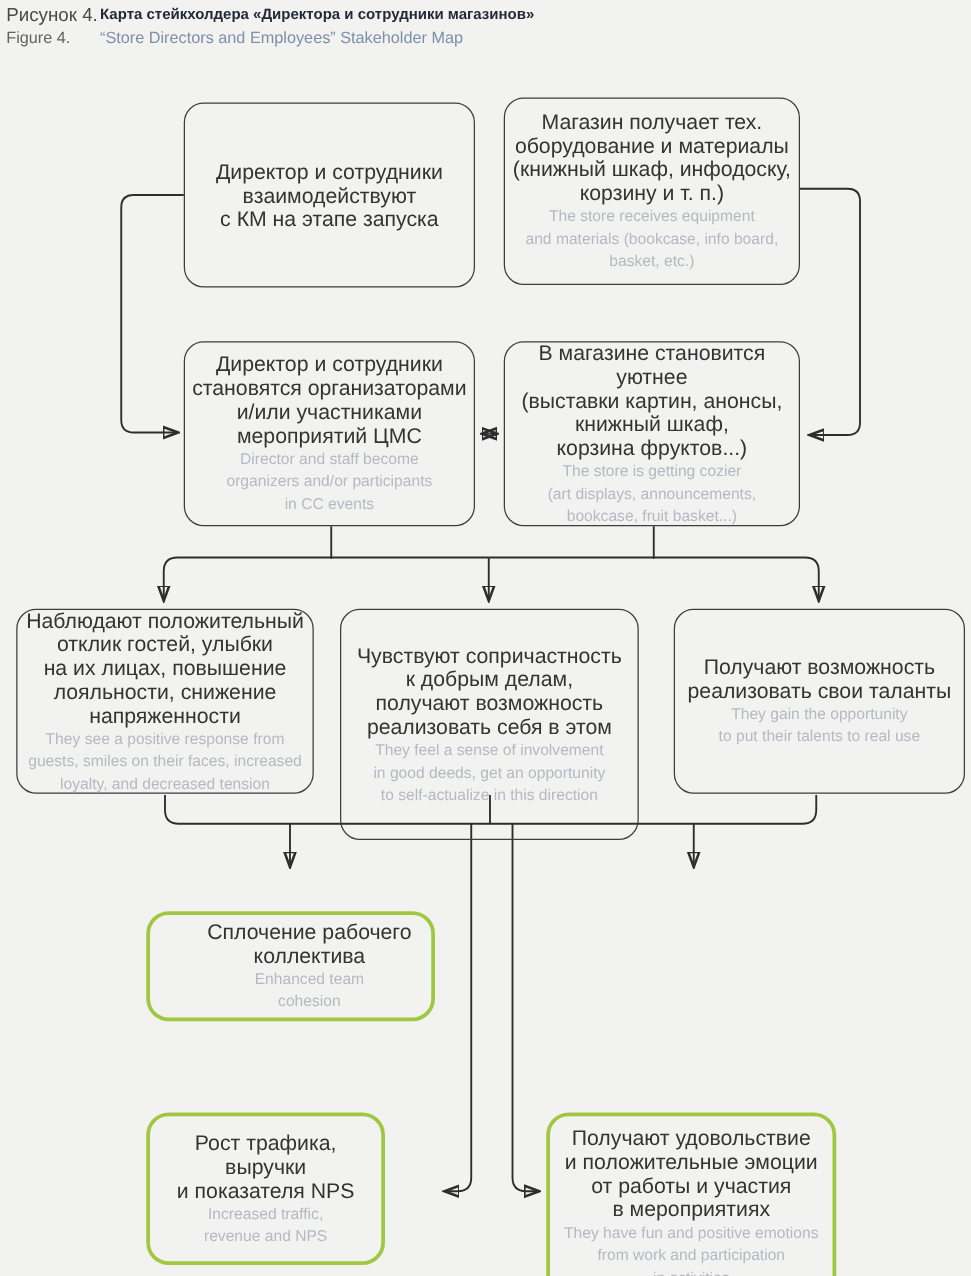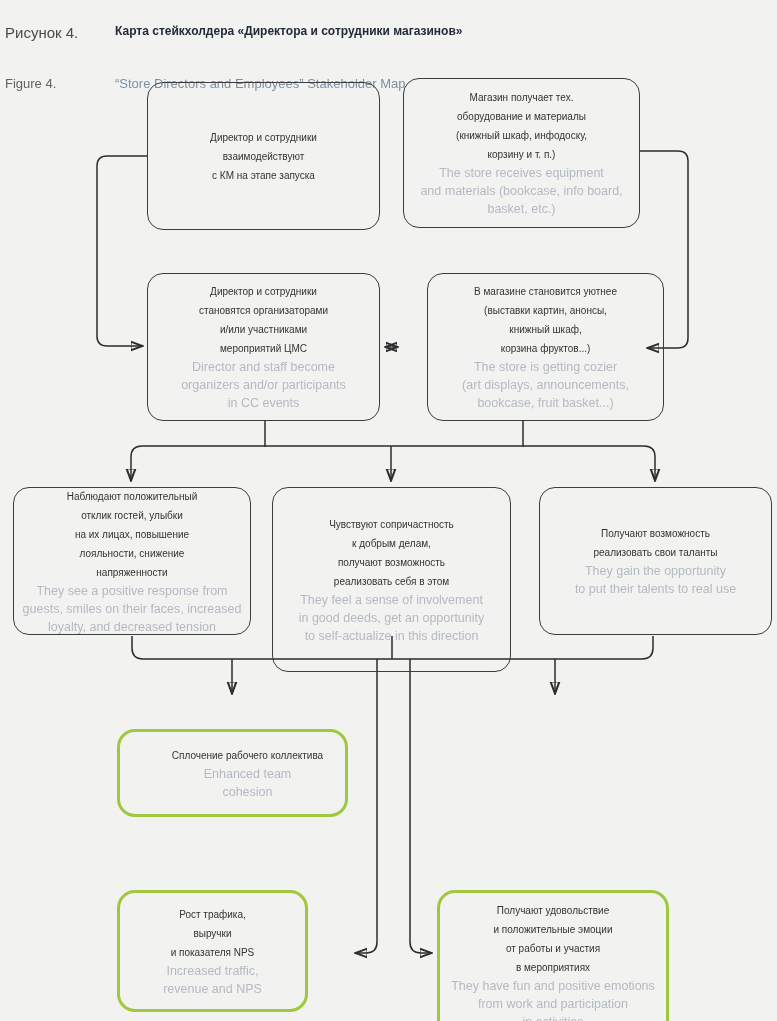--- a/index.html
+++ b/index.html
@@ -19,25 +19,25 @@
     background:var(--bg);
     font-family:"Liberation Sans","DejaVu Sans",sans-serif;
   }
   .canvas{
     position:relative;
     width:777px;height:1021px;
     background:var(--bg);
     overflow:hidden;
   }
   .hdr{
-    position:absolute;left:5px;top:24px;
+    position:absolute;left:5px;top:4px;
     display:grid;
     grid-template-columns:75px auto;
     grid-auto-rows:auto;
-    column-gap:0;row-gap:1px;gap:35px;
+    column-gap:0;row-gap:1px;
   }
   .hdr .lab-ru{font-size:15px;color:var(--label);}
   .hdr .tit-ru{font-size:12px;font-weight:bold;color:var(--title-dark);}
   .hdr .lab-en{font-size:13px;color:var(--figure-en);}
   .hdr .tit-en{font-size:13px;font-weight:normal;color:var(--en-title);}
   .box{
     position:absolute;
     box-sizing:border-box;
     border:1.5px solid var(--box-border);
     border-radius:16px;
@@ -47,21 +47,21 @@
     padding:4px 2px;
     background:transparent;
     z-index:2;
   }
   .box.green{
     border:3px solid var(--green);
     border-radius:18px;
   }
   .ru{
     white-space:pre-line;
-    font-size:10px;line-height:19px;
+    font-size:17px;line-height:19px;
     color:var(--ru);
   }
   .en{
     white-space:pre-line;
     font-size:12.5px;line-height:18px;
     color:var(--en);
   }
   svg.wires{position:absolute;left:0;top:0;z-index:1;}
   svg.wires path{fill:none;stroke:var(--line);stroke-width:1.5;}
 </style>
@@ -127,21 +127,21 @@
   <div class="box" style="left:147px;top:273px;width:233px;height:148px;">
     <div class="ru">Директор и сотрудники
 становятся организаторами
 и/или участниками
 мероприятий ЦМС</div>
     <div class="en">Director and staff become
 organizers and/or participants
 in CC events</div>
   </div>
 
-  <div class="box" style="left:403px;top:273px;width:237px;height:148px;margin-left:24px;">
+  <div class="box" style="left:403px;top:273px;width:237px;height:148px;">
     <div class="ru">В магазине становится уютнее
 (выставки картин, анонсы,
 книжный шкаф,
 корзина фруктов...)</div>
     <div class="en">The store is getting cozier
 (art displays, announcements,
 bookcase, fruit basket...)</div>
   </div>
 
   <div class="box" style="left:13px;top:487px;width:238px;height:148px;">

